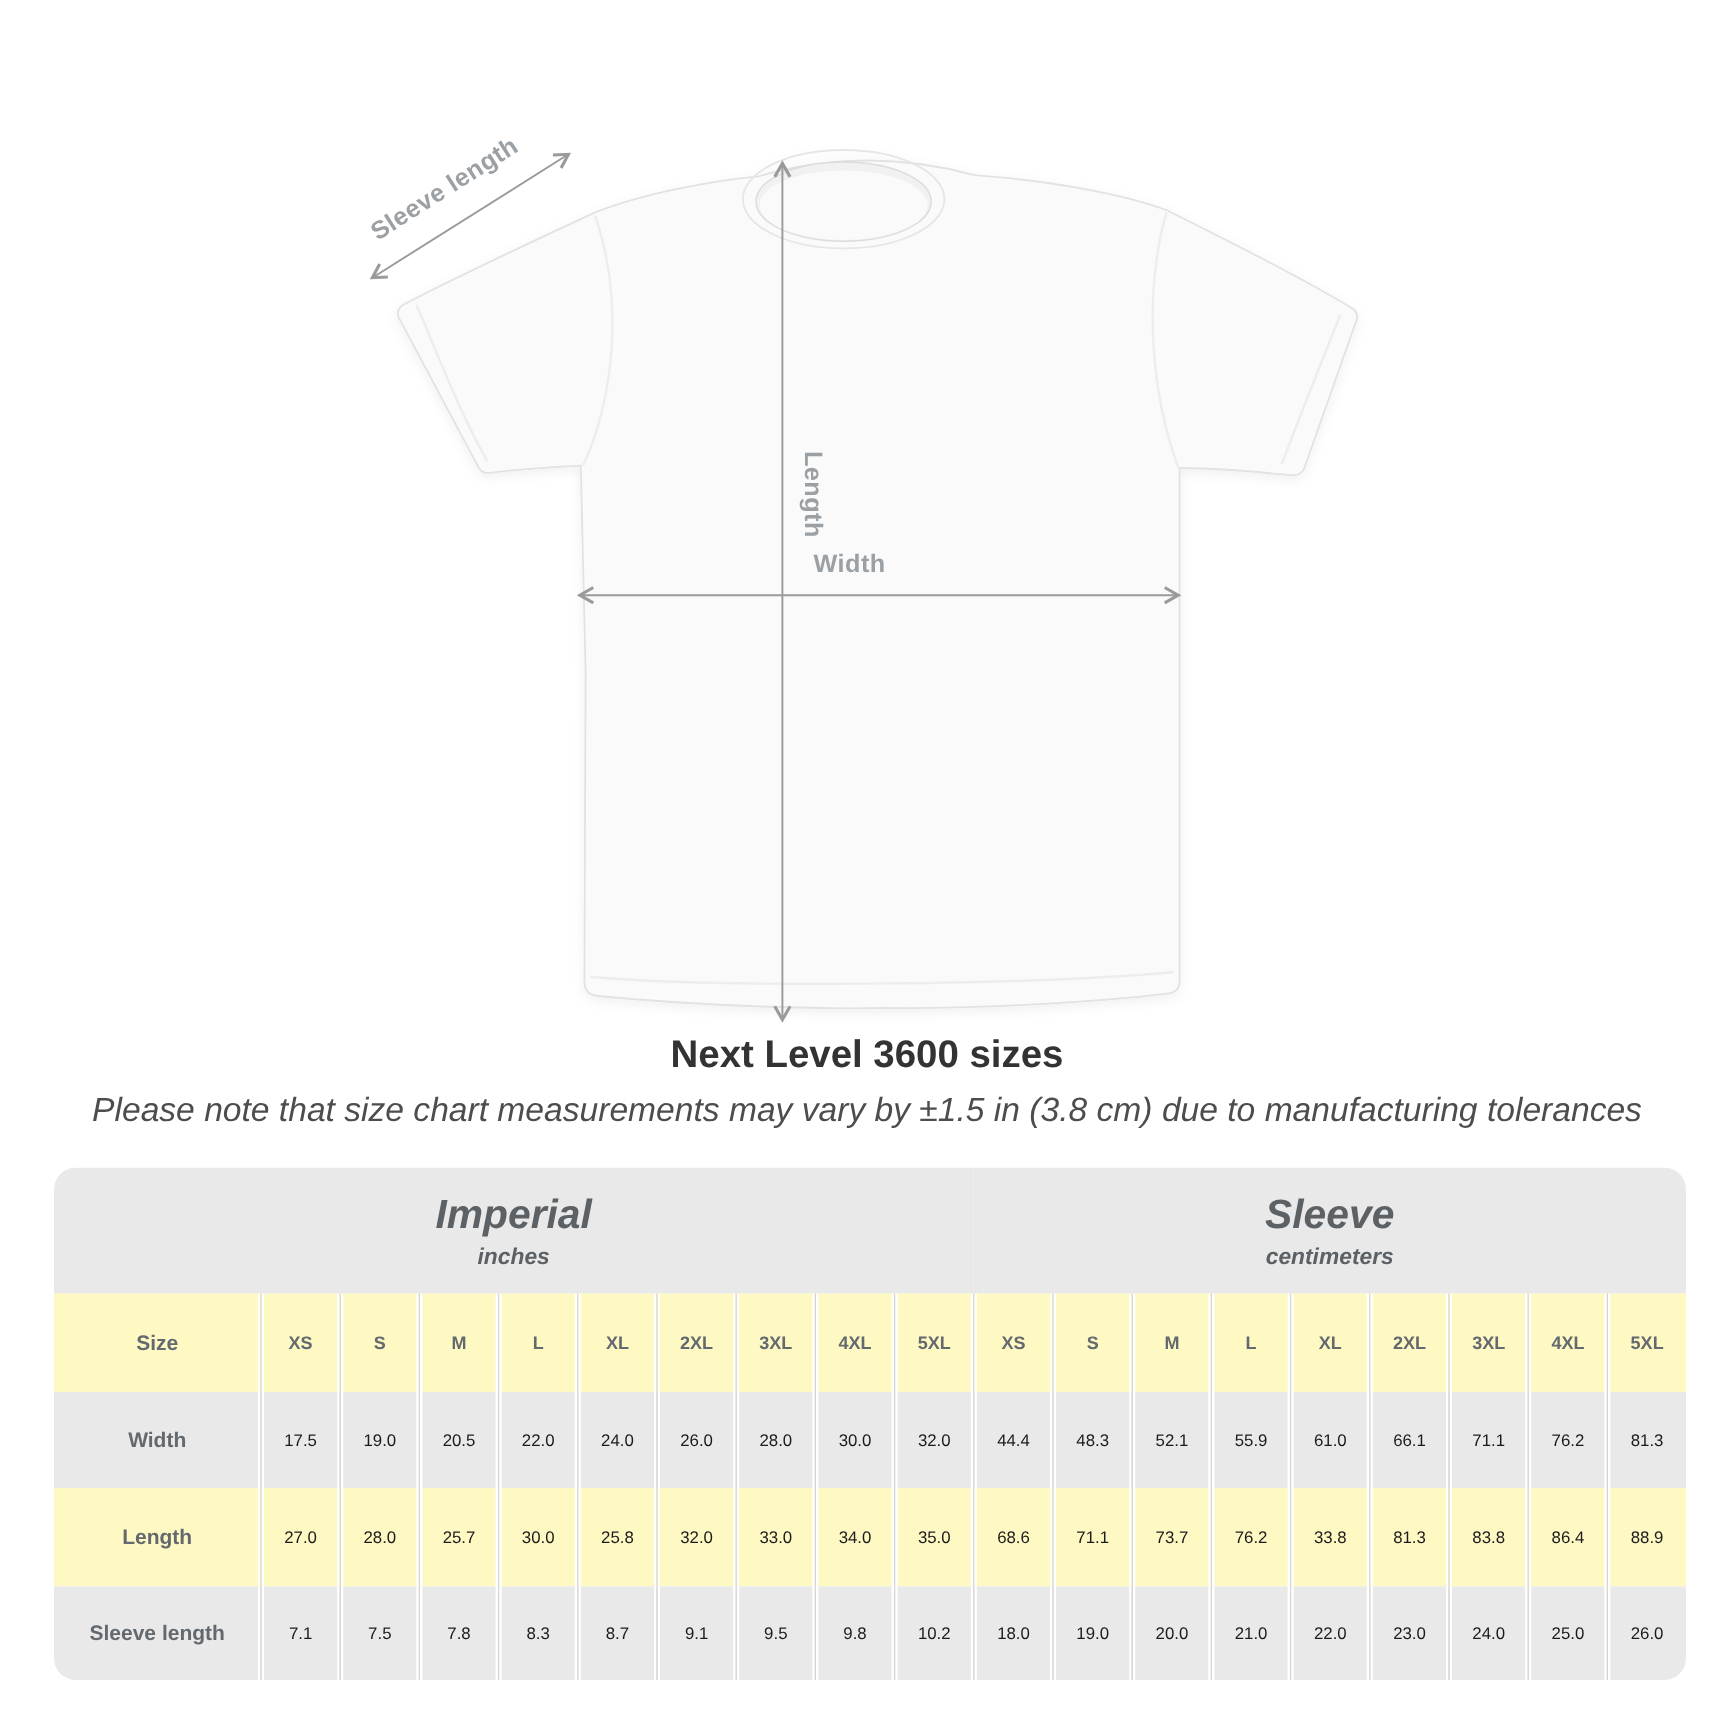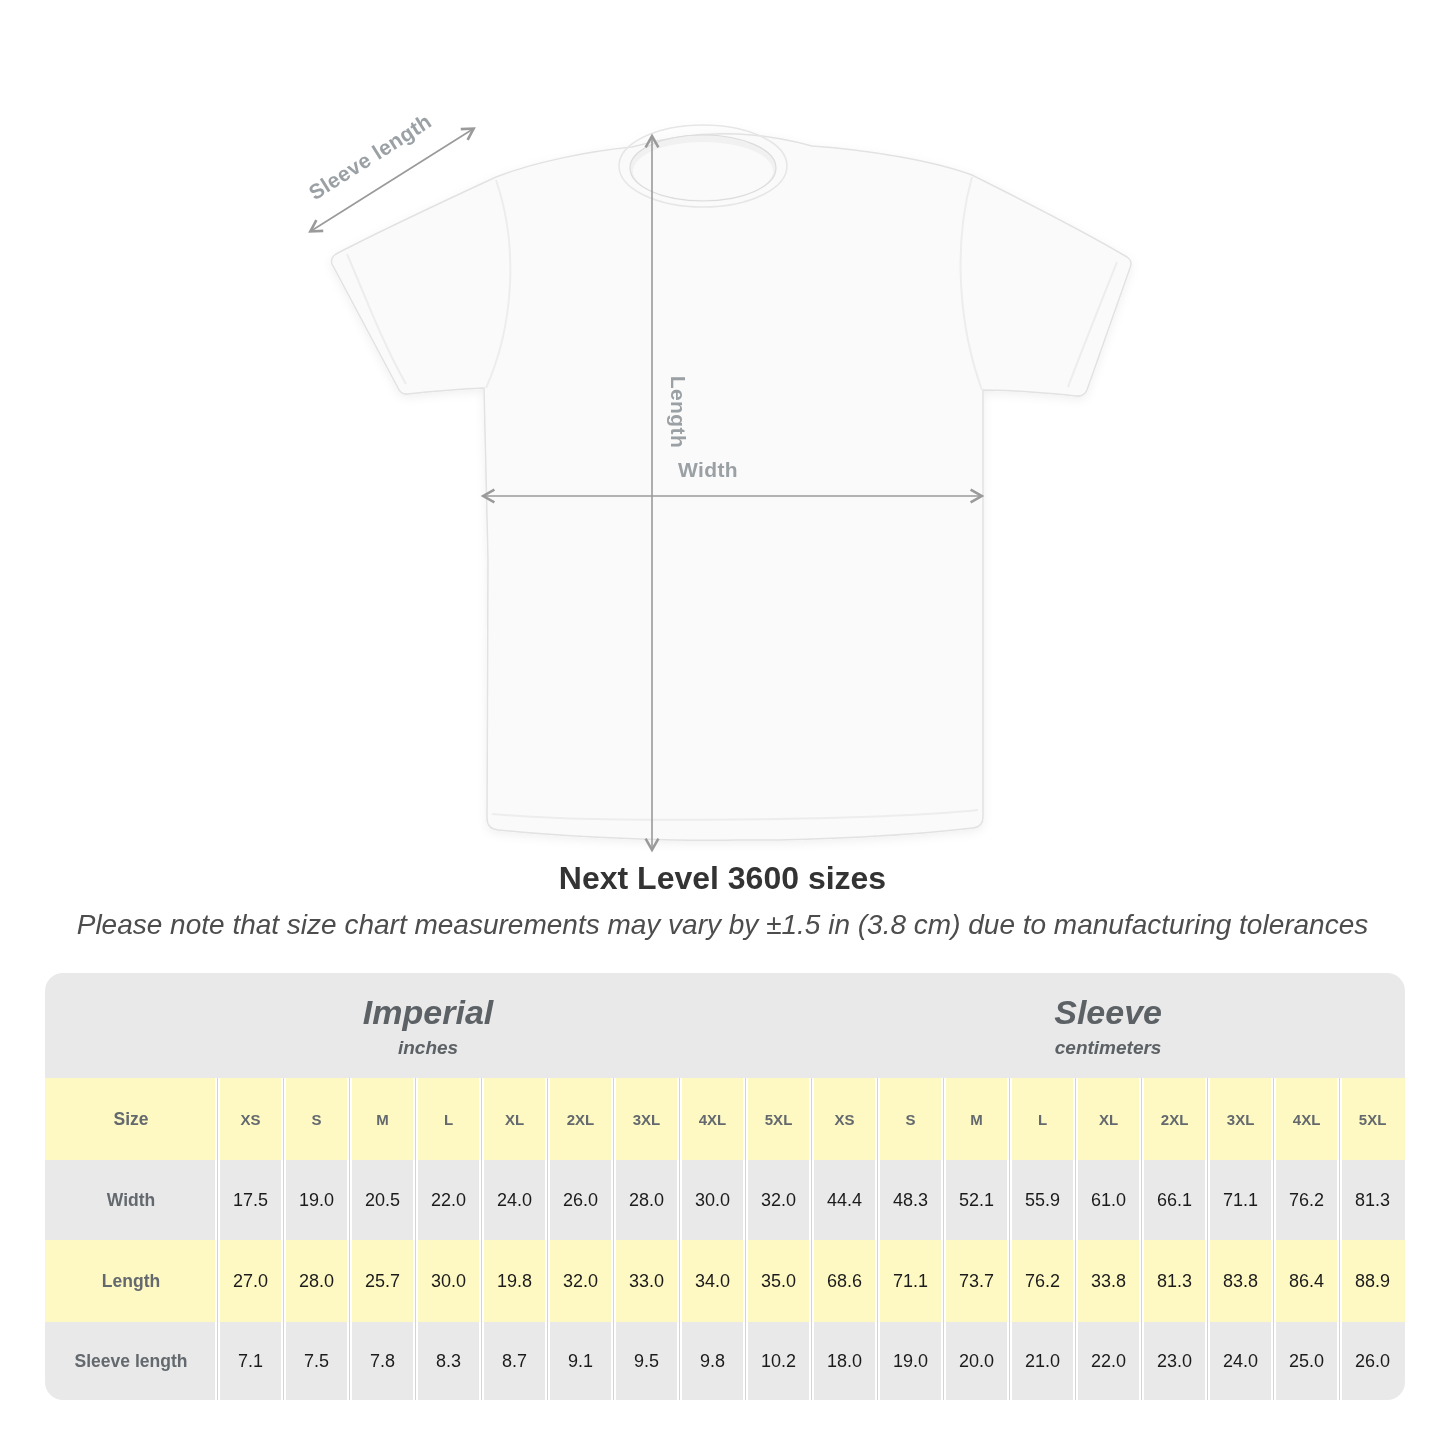--- a/index.html
+++ b/index.html
@@ -54,21 +54,21 @@
   .rowlabel {
     font-weight:bold; color:var(--row_label); font-size:17.5px;
     box-shadow: inset -2px 0 0 #ffffff;
   }
   .cell {
     border-left:1px solid var(--separator);
     box-shadow: inset 2px 0 0 #ffffff, inset -2px 0 0 #ffffff;
   }
   tr .cell:last-child { box-shadow: inset 2px 0 0 #ffffff; }
   th.cell { font-weight:bold; color:var(--row_label); font-size:15px; }
-  td.cell { color:var(--value); font-size:18px; font-weight:normal; }
+  td.cell { color:var(--value); font-size:14px; font-weight:normal; }
 
   tr.plain th, tr.plain td { background:#fef9c3; }
   tr.striped th, tr.striped td { background:var(--band); }
 </style>
 </head>
 <body>
 
 <div class="hero">
   <svg width="1445" height="880" viewBox="0 0 1445 880" xmlns="http://www.w3.org/2000/svg">
     <defs>
@@ -207,21 +207,21 @@
           <td class="cell">71.1</td>
           <td class="cell">76.2</td>
           <td class="cell">81.3</td>
         </tr>
       <tr class="r-length plain">
         <th class="rowlabel">Length</th>
       <td class="cell">27.0</td>
           <td class="cell">28.0</td>
           <td class="cell">25.7</td>
           <td class="cell">30.0</td>
-          <td class="cell">19.8</td>
+          <td class="cell">25.8</td>
           <td class="cell">32.0</td>
           <td class="cell">33.0</td>
           <td class="cell">34.0</td>
           <td class="cell">35.0</td>
           <td class="cell">68.6</td>
           <td class="cell">71.1</td>
           <td class="cell">73.7</td>
           <td class="cell">76.2</td>
           <td class="cell">33.8</td>
           <td class="cell">81.3</td>

